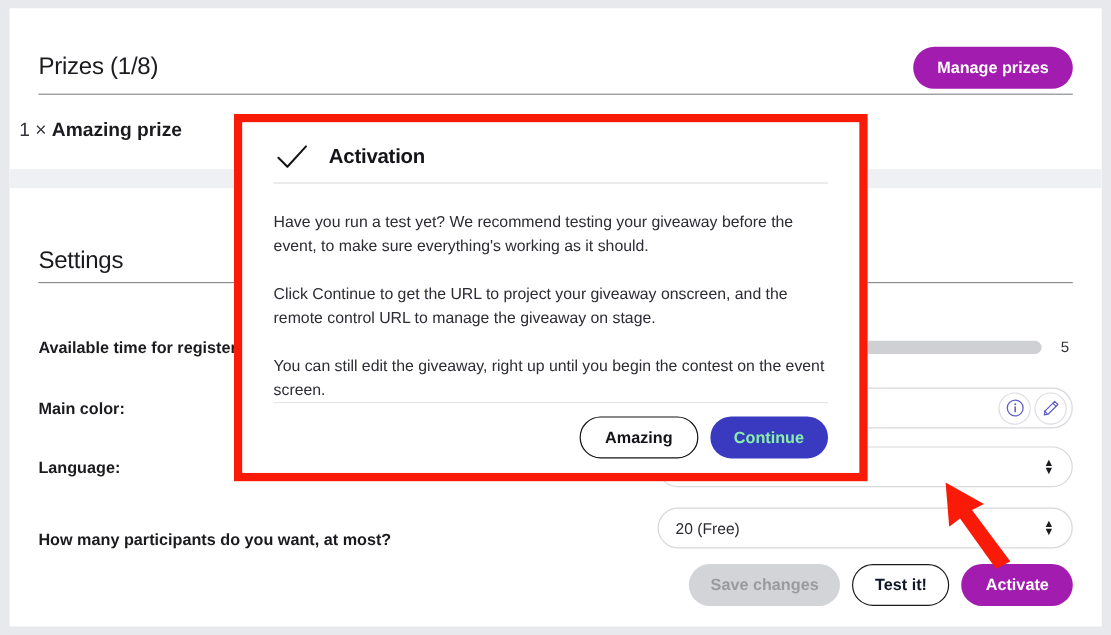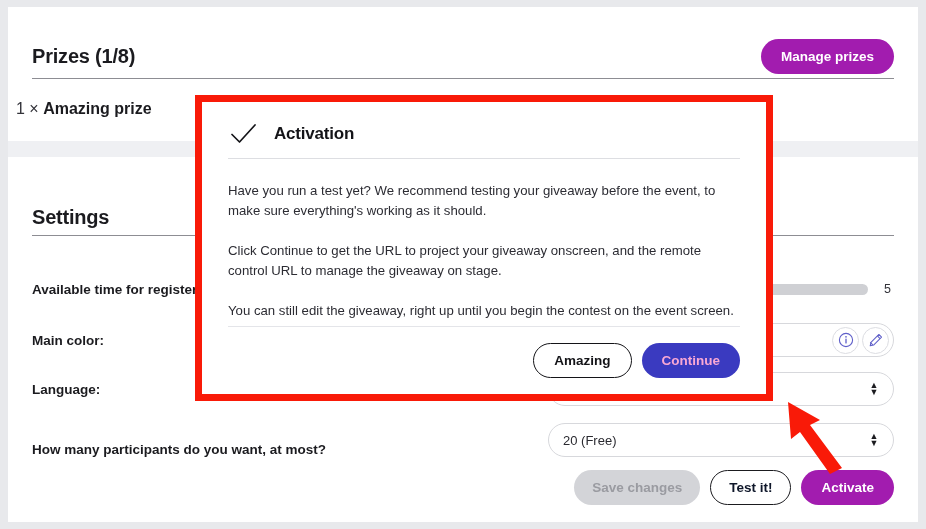--- a/index.html
+++ b/index.html
@@ -31,21 +31,21 @@
 
   .sec-head {
     position: absolute;
     left: 24px; right: 24px;
     display: flex; align-items: center; justify-content: space-between;
   }
   #prizes-head { top: 28px; height: 42px; }
 
   .sec-title {
     font-size: 20px;
-    font-weight: 700;
+    font-weight: 400;
     color: #1b1b1f;
     letter-spacing: -0.2px;
   }
 
   .btn {
     border: none;
     cursor: pointer;
     font-family: "Liberation Sans", sans-serif;
     font-weight: 700;
     white-space: nowrap;
@@ -186,21 +186,21 @@
     border: 1.6px solid #1b1b1f;
     border-radius: 20px;
     font-size: 13.5px;
     padding: 9px 18px;
   }
 
   
   #modal {
     position: absolute;
     left: 195px; top: 95px;
-    width: 578px; height: 306px;
+    width: 528px; height: 306px;
     border: 7px solid #f91a08;
     background: #ffffff;
     z-index: 20;
   }
   #modal-inner {
     position: absolute; inset: 0;
     background: #fff;
     padding: 0 26px;
     display: flex; flex-direction: column;
   }
@@ -238,21 +238,21 @@
   .btn-modal-outline {
     background: #fff;
     color: #141418;
     border: 1.6px solid #141418;
     border-radius: 20px;
     font-size: 13.5px;
     padding: 9px 20px;
   }
   .btn-modal-primary {
     background: #3a3ac0;
-    color: #f9a8d4;
+    color: #86efac;
     border-radius: 20px;
     font-size: 13.5px;
     padding: 10px 20px;
   }
 
   
   #arrow {
     position: absolute;
     left: 780px; top: 396px;
     width: 70px; height: 78px;

